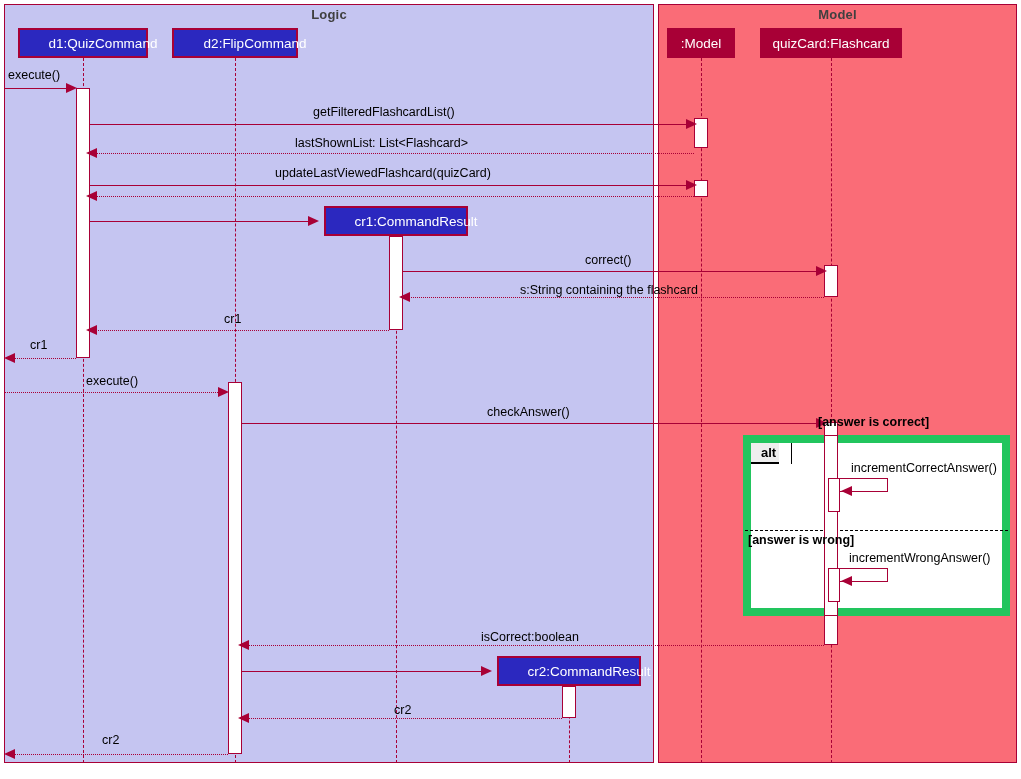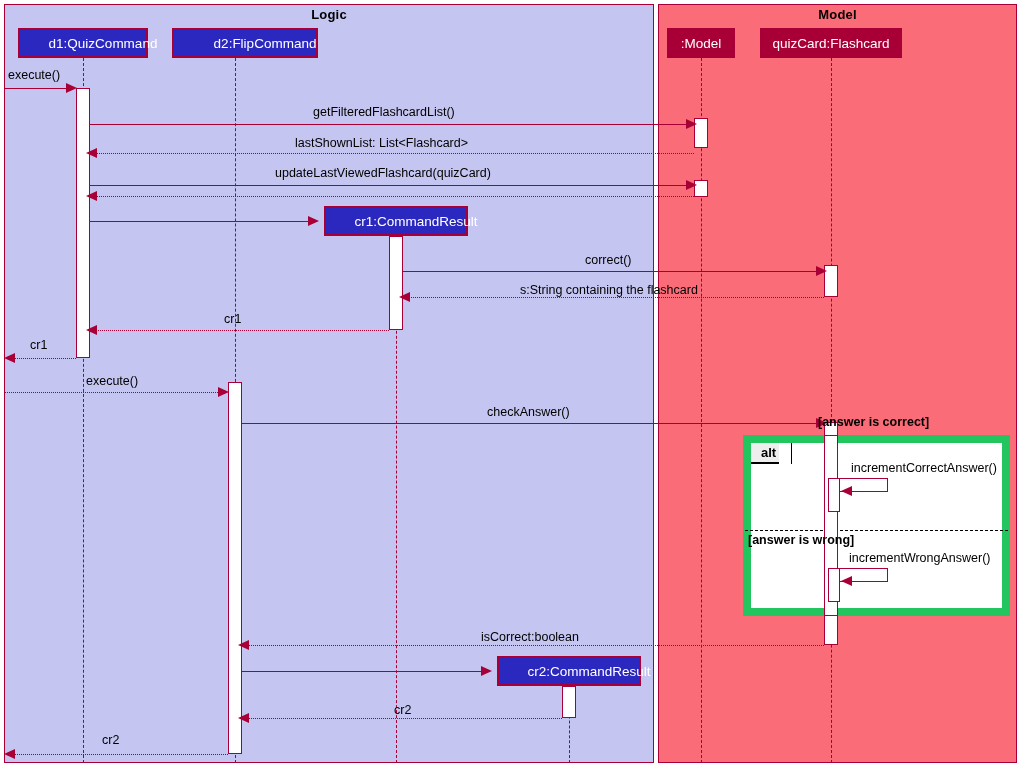--- a/index.html
+++ b/index.html
@@ -23,21 +23,21 @@
     border: 1px solid #A80036;
   }
   .frame-title {
     position: absolute;
     top: 2px;
     left: 0;
     width: 100%;
     text-align: center;
     font-size: 13px;
     font-weight: bold;
-    color: #000000;
+    color: #404040;
     letter-spacing: 0.2px;
   }
   #frame-logic { background: #C5C5F1; }
   #frame-model { background: #FA6C77; }
 
   
   .participant {
     position: absolute;
     box-sizing: border-box;
     border: 2px solid #A80036;
@@ -186,21 +186,21 @@
   <div class="lifeline" style="left:235px; top:58px;  height:705px;"></div>
   <div class="lifeline" style="left:396px; top:236px; height:527px;"></div>
   <div class="lifeline" style="left:569px; top:686px; height:77px;"></div>
   <div class="lifeline" style="left:701px; top:58px;  height:705px;"></div>
   <div class="lifeline" style="left:831px; top:58px;  height:705px;"></div>
 
   <div class="participant p-logic" style="left:18px;  top:28px; width:130px;">
     <span>d1:QuizCommand</span>
   </div>
 
-  <div class="participant p-logic" style="left:172px; top:28px; width:146px;">
+  <div class="participant p-logic" style="left:172px; top:28px; width:126px;">
     <span>d2:FlipCommand</span>
   </div>
 
   <div class="participant p-logic" style="left:324px; top:206px; width:144px;">
     <span>cr1:CommandResult</span>
   </div>
 
   <div class="participant p-logic" style="left:497px; top:656px; width:144px;">
     <span>cr2:CommandResult</span>
   </div>

